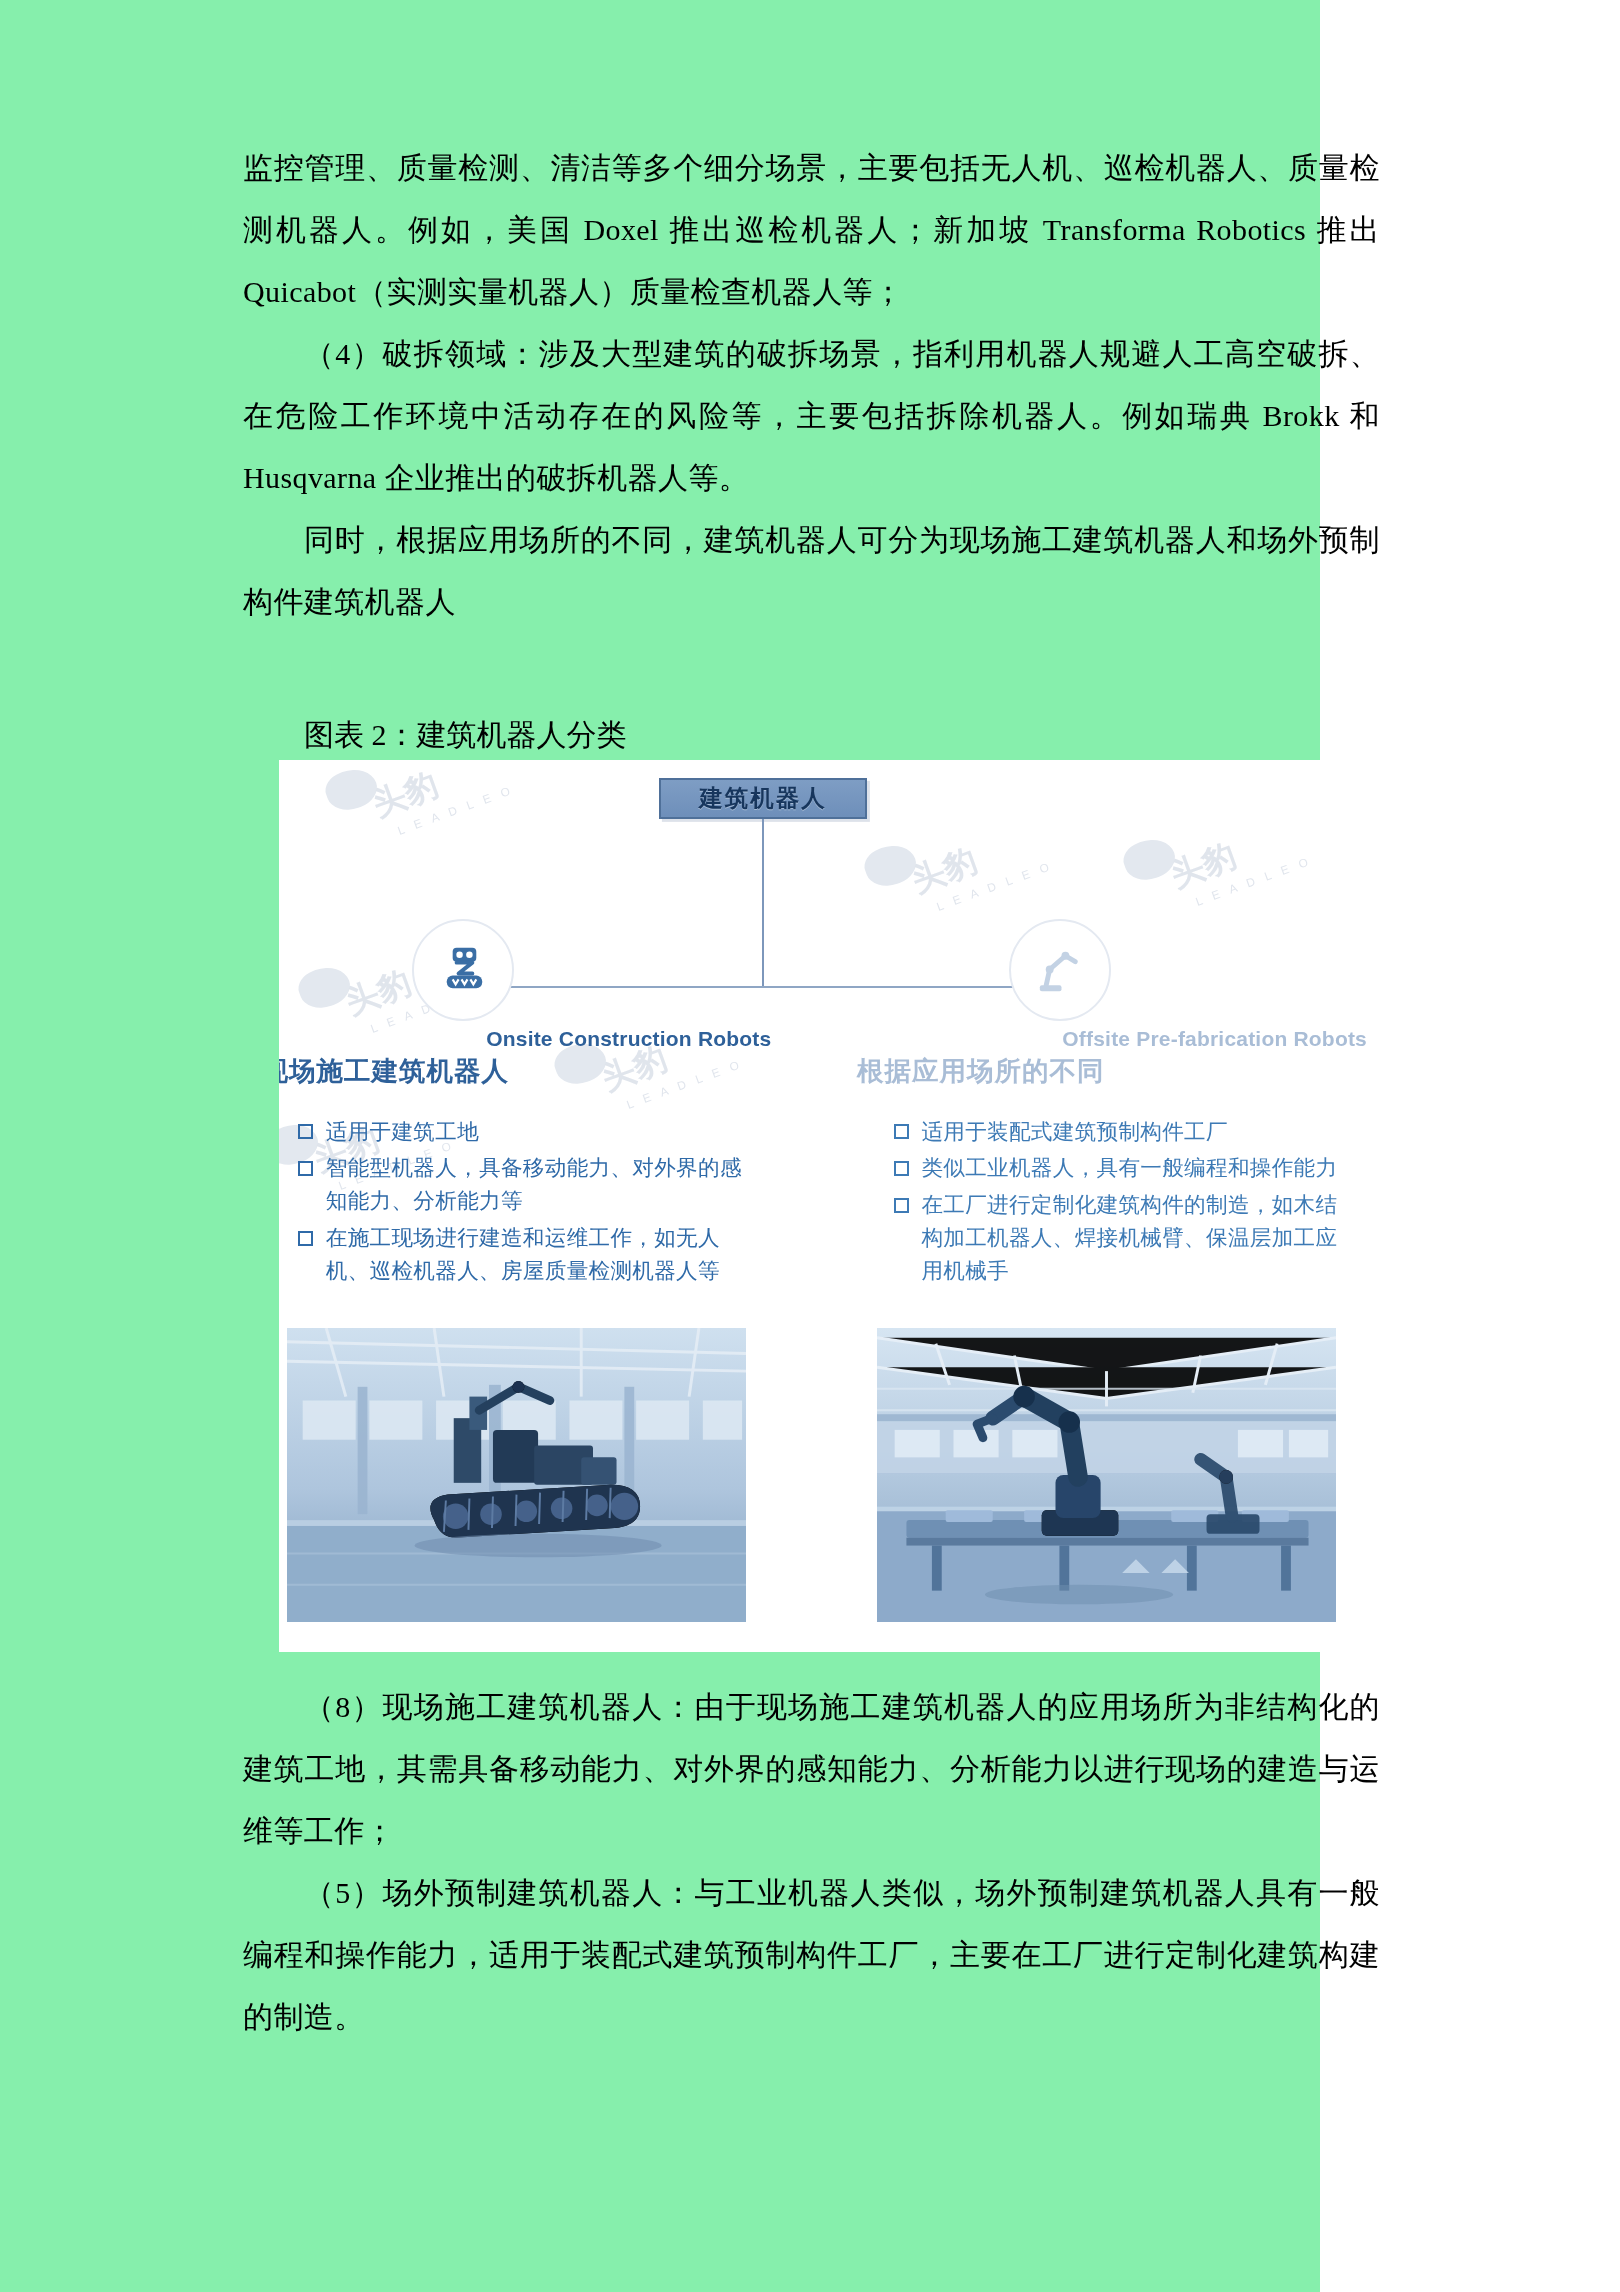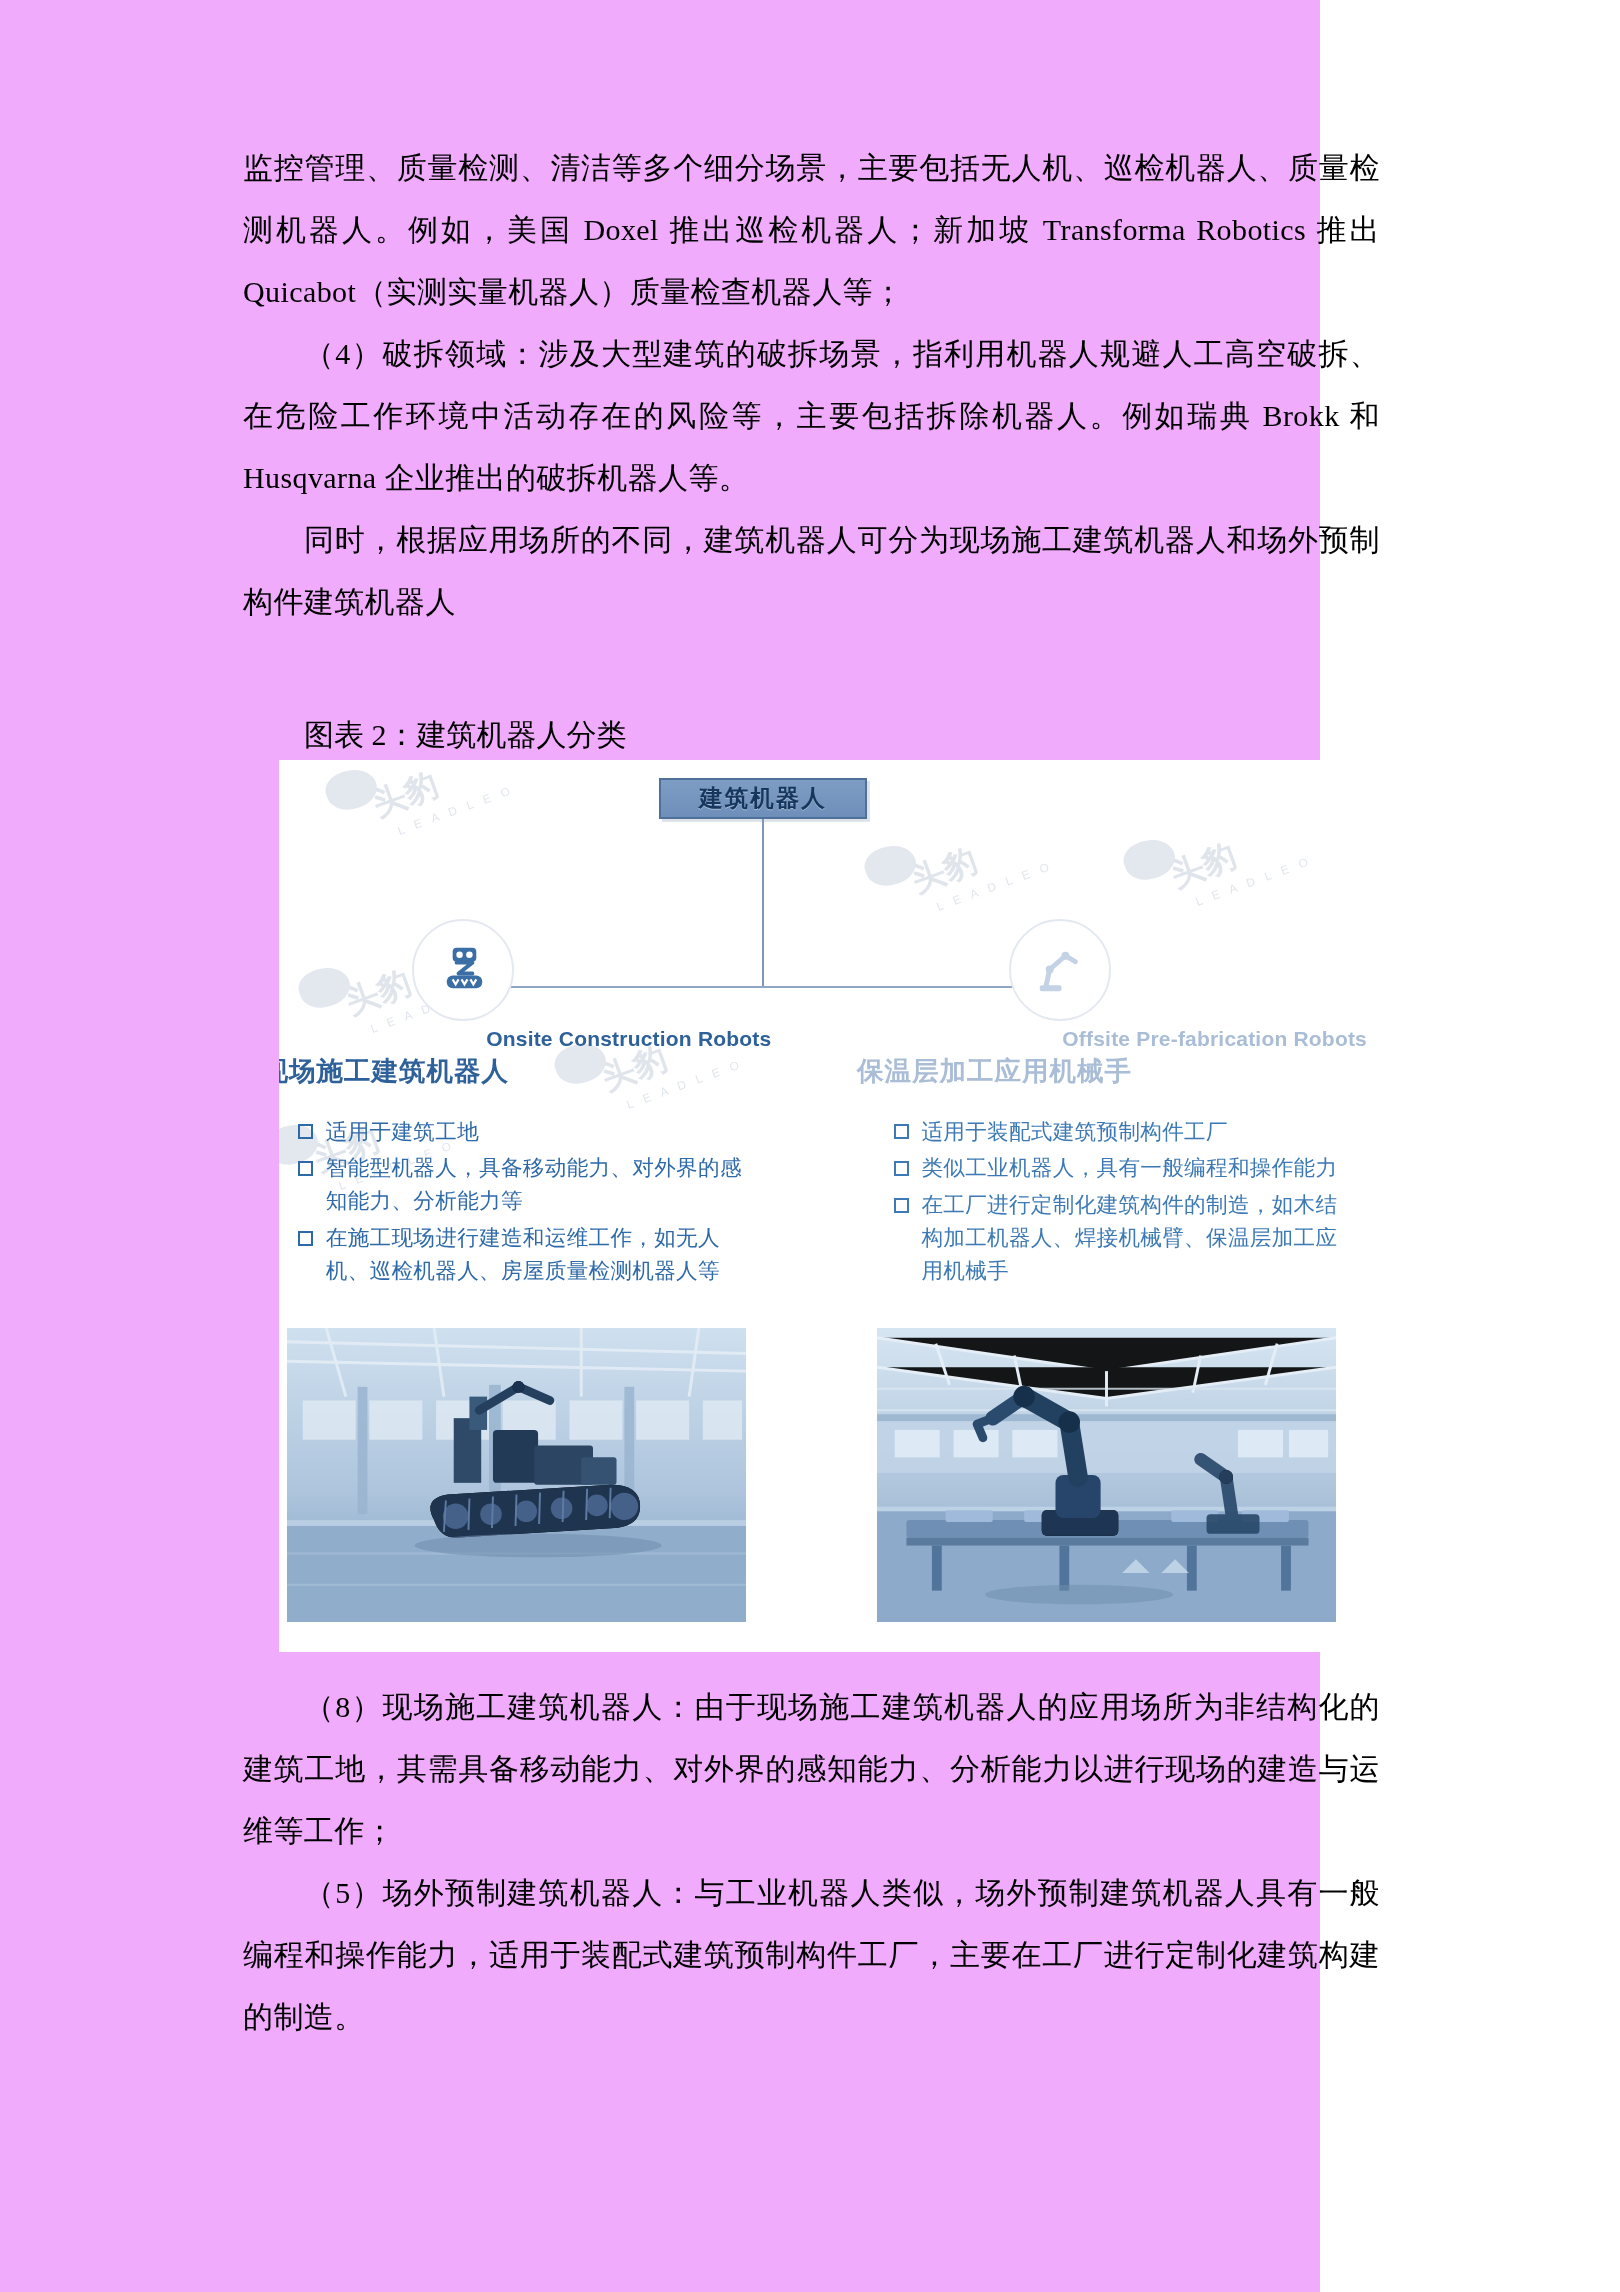--- a/index.html
+++ b/index.html
@@ -12,21 +12,21 @@
     color: #000000;
     position: relative;
     overflow: hidden;
   }
 
   .page {
     position: absolute;
     left: 0; top: 0;
     width: 1320px;
     height: 2293px;
-    background: #f0abfc;
+    background: #86efac;
   }
 
   
   .text-block {
     position: absolute;
     left: 243px;
     width: 1137px;
     font-size: 30px;
     line-height: 62px;
     letter-spacing: 0.4px;
@@ -280,21 +280,21 @@
       <div class="col-title-cn">现场施工建筑机器人</div>
       <div class="bullets">
         <div class="bullet">适用于建筑工地</div>
         <div class="bullet">智能型机器人，具备移动能力、对外界的感知能力、分析能力等</div>
         <div class="bullet">在施工现场进行建造和运维工作，如无人机、巡检机器人、房屋质量检测机器人等</div>
       </div>
     </div>
 
     <div class="col right">
       <div class="col-title-en">Offsite Pre-fabrication Robots</div>
-      <div class="col-title-cn">保温层加工应用机械手</div>
+      <div class="col-title-cn">根据应用场所的不同</div>
       <div class="bullets">
         <div class="bullet">适用于装配式建筑预制构件工厂</div>
         <div class="bullet">类似工业机器人，具有一般编程和操作能力</div>
         <div class="bullet">在工厂进行定制化建筑构件的制造，如木结构加工机器人、焊接机械臂、保温层加工应用机械手</div>
       </div>
     </div>
 
     <div class="photo left">
       <svg viewBox="0 0 468 300" preserveAspectRatio="none" aria-hidden="true">
         <defs>

